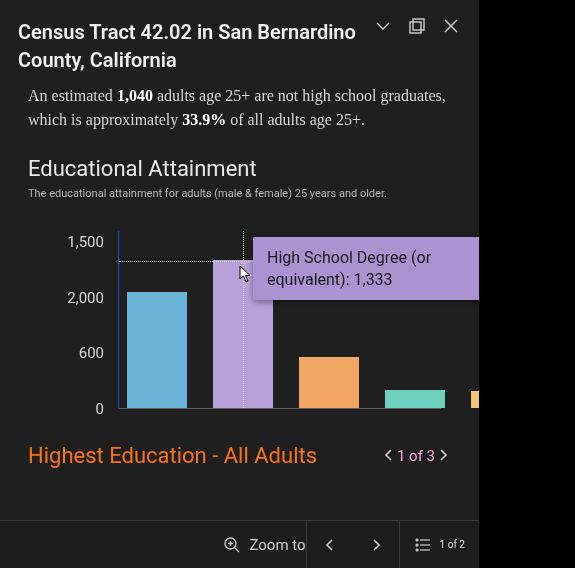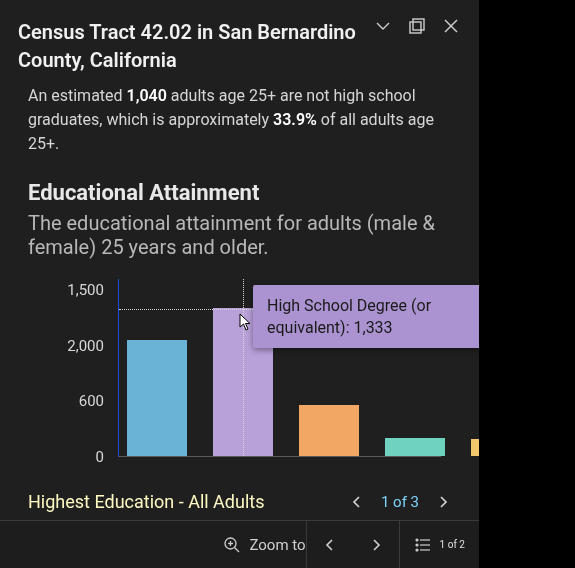--- a/index.html
+++ b/index.html
@@ -47,32 +47,33 @@
   .body {
     flex: 1;
     padding: 0 28px 10px 28px;
     overflow: hidden;
   }
   .summary {
     font-size: 16px;
     color: #d6d6d6;
     line-height: 1.5;
     margin-bottom: 24px;
+    font-family: Liberation Serif, serif;
   }
   .summary b { color: #fff; font-weight: 600; }
   .chart-title {
     font-size: 22px;
     color: #e8e8e8;
-    font-weight: 700;
+    font-weight: 400;
     margin-bottom: 6px;
   }
   .chart-sub {
-    font-size: 20px;
+    font-size: 11px;
     color: #b8b8b8;
-    margin-bottom: 20px;
+    margin-bottom: 31px;
   }
   .chart-wrap {
     position: relative;
     height: 200px;
     margin-left: 10px;
     margin-right: 10px;
   }
   .yaxis {
     position: absolute;
     left: 0; top: 0; bottom: 22px;
@@ -130,29 +131,28 @@
   }
   .cursor svg { width:100%; height:100%; }
 
   .chart-foot {
     margin-top: 12px;
     display: flex;
     align-items: center;
     padding: 0 0px;
   }
   .xcaption {
-    font-size: 18px;
-    color: #fef9c3;
+    font-size: 22px;
+    color: #f97316;
     flex: 1;
   }
   .pager {
     display: flex;
-    align-items: center;
-    gap: 16px;
-    color: #7dd3fc;
+    gap: 0;
+    color: #f9a8d4;
     font-size: 15px;
   }
   .pchev { width:16px; height:16px; cursor:pointer; display:flex; align-items:center; justify-content:center; }
   .pchev svg { stroke: #d6d6d6; fill:none; stroke-width:1.6; }
 
   .footer {
     height: 48px;
     border-top: 1px solid #3a3a3a;
     display: flex;
     align-items: stretch;

